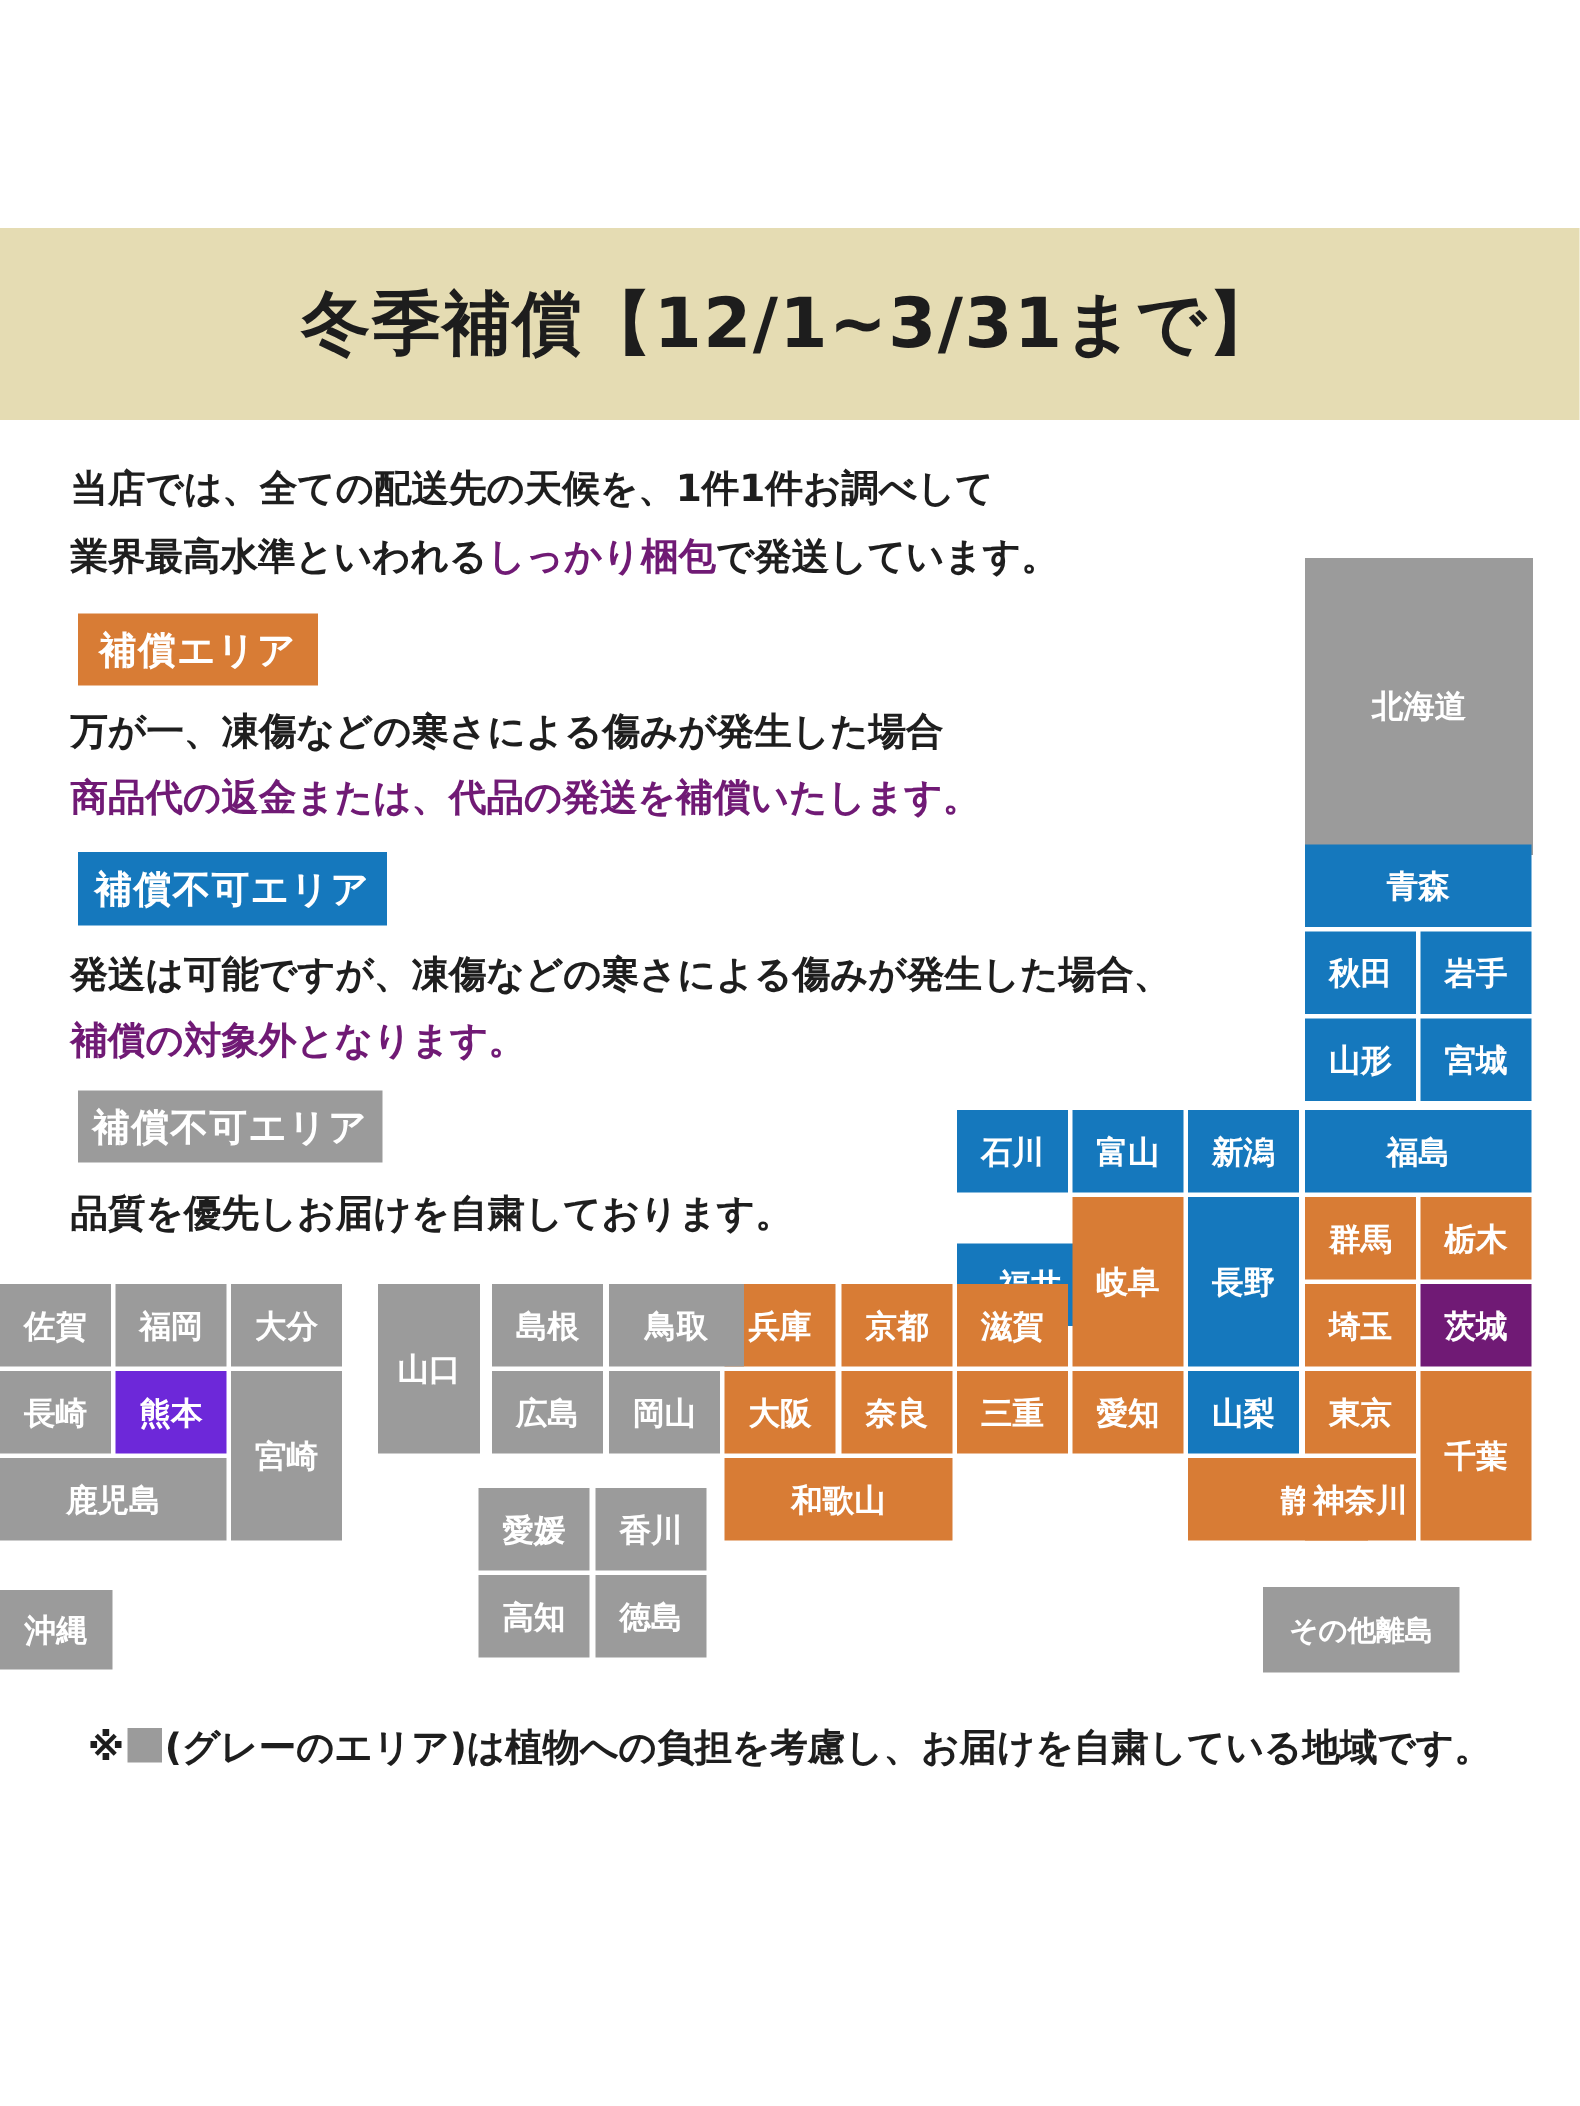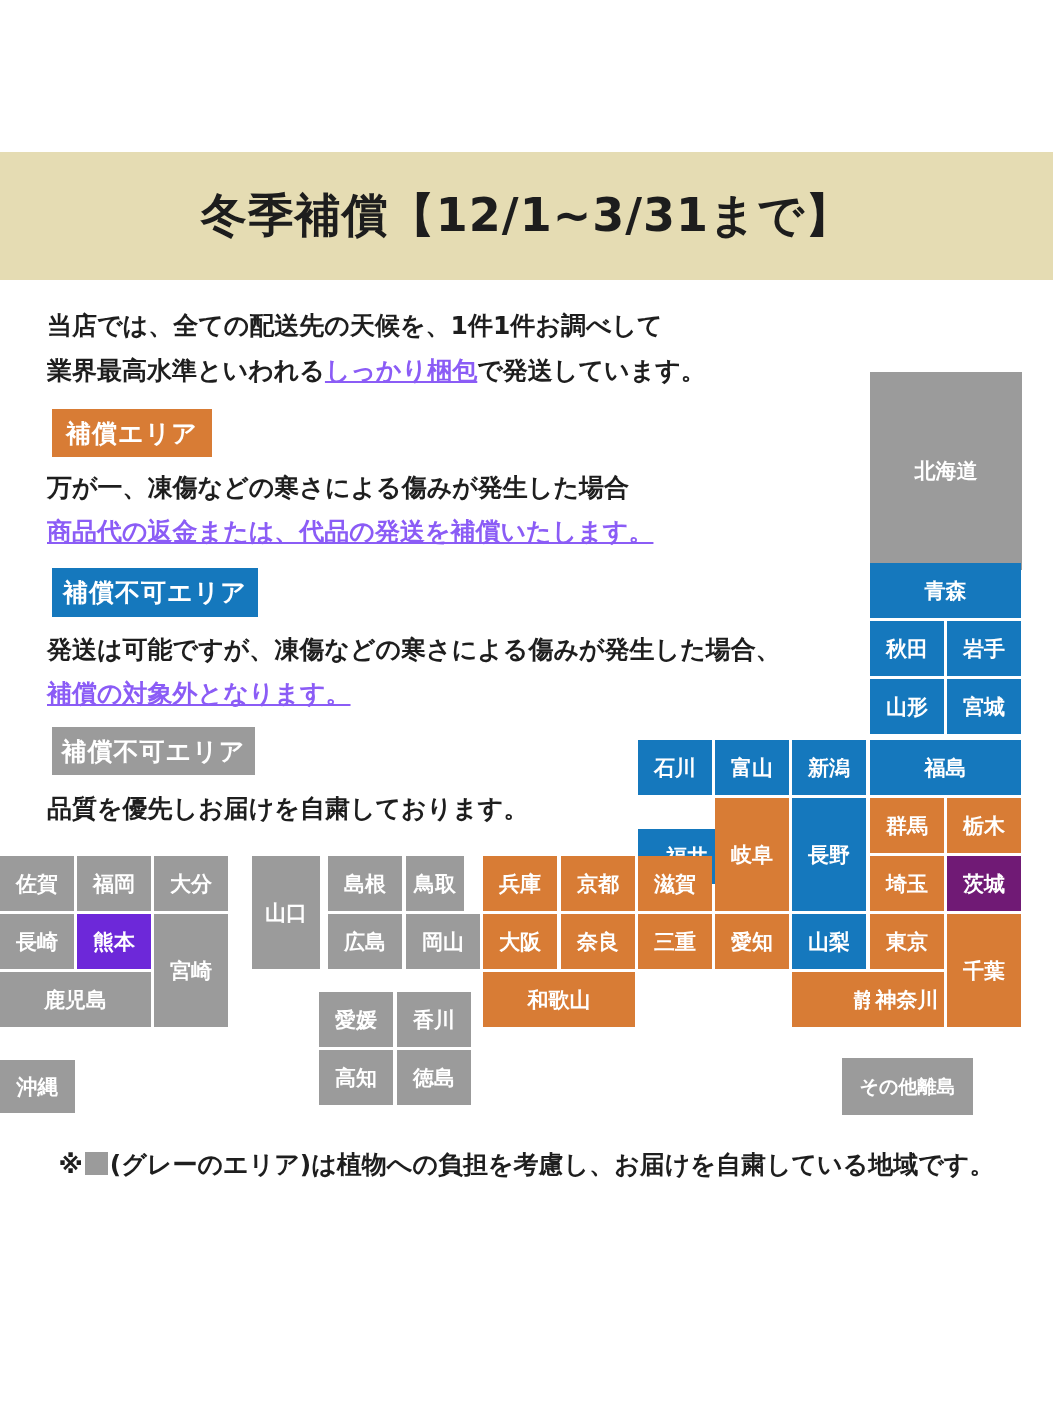--- a/index.html
+++ b/index.html
@@ -11,21 +11,21 @@
   
   .header-band{
     left:0;top:152px;width:1053px;height:128px;background:#e5dcb3;
     display:flex;align-items:center;justify-content:center;
   }
   .header-title{
     font-size:46px;font-weight:bold;color:#1d1d1d;letter-spacing:1px;white-space:nowrap;
   }
   
   .textblock{font-size:25px;font-weight:600;line-height:45px;white-space:nowrap;}
-  .red{color:#8b5cf6;text-decoration:underline;}
+  .red{color:#701a75;}
   
   .badge{
     display:flex;align-items:center;justify-content:center;
     color:#ffffff;font-size:25px;font-weight:bold;letter-spacing:1px;white-space:nowrap;
   }
   
   .map-layer{left:0;top:0;width:1053px;height:1404px;pointer-events:none;}
   .cell{
     position:absolute;display:flex;align-items:center;justify-content:center;
     color:#ffffff;font-size:21px;font-weight:bold;white-space:nowrap;
@@ -102,21 +102,21 @@
     <div class="cell" style="left: 870px; top: 972px; width: 74px; height: 55px; background: rgb(216, 124, 53);">神奈川</div>
     <div class="cell" style="left: 0px; top: 856px; width: 74px; height: 55px; background: rgb(155, 155, 155);">佐賀</div>
     <div class="cell" style="left: 77px; top: 856px; width: 74px; height: 55px; background: rgb(155, 155, 155);">福岡</div>
     <div class="cell" style="left: 154px; top: 856px; width: 74px; height: 55px; background: rgb(155, 155, 155);">大分</div>
     <div class="cell" style="left: 0px; top: 914px; width: 74px; height: 55px; background: rgb(155, 155, 155);">長崎</div>
     <div class="cell" style="left: 77px; top: 914px; width: 74px; height: 55px; background: #6d28d9;">熊本</div>
     <div class="cell" style="left: 154px; top: 914px; width: 74px; height: 113px; background: rgb(155, 155, 155);">宮崎</div>
     <div class="cell" style="left: 252px; top: 856px; width: 68px; height: 113px; background: rgb(155, 155, 155);">山口</div>
     <div class="cell" style="left: 0px; top: 972px; width: 151px; height: 55px; background: rgb(155, 155, 155);">鹿児島</div>
     <div class="cell" style="left: 328px; top: 856px; width: 74px; height: 55px; background: rgb(155, 155, 155);">島根</div>
-    <div class="cell" style="left: 406px; top: 856px; width: 58px; height: 55px; background: rgb(155, 155, 155);">鳥取</div>
+    <div class="cell" style="left: 406px; top: 856px; width: 90px; height: 55px; background: rgb(155, 155, 155);">鳥取</div>
     <div class="cell" style="left: 328px; top: 914px; width: 74px; height: 55px; background: rgb(155, 155, 155);">広島</div>
     <div class="cell" style="left: 406px; top: 914px; width: 74px; height: 55px; background: rgb(155, 155, 155);">岡山</div>
     <div class="cell" style="left: 319px; top: 992px; width: 74px; height: 55px; background: rgb(155, 155, 155);">愛媛</div>
     <div class="cell" style="left: 397px; top: 992px; width: 74px; height: 55px; background: rgb(155, 155, 155);">香川</div>
     <div class="cell" style="left: 319px; top: 1050px; width: 74px; height: 55px; background: rgb(155, 155, 155);">高知</div>
     <div class="cell" style="left: 397px; top: 1050px; width: 74px; height: 55px; background: rgb(155, 155, 155);">徳島</div>
     <div class="cell" style="left: 0px; top: 1060px; width: 75px; height: 53px; background: rgb(155, 155, 155);">沖縄</div>
     <div class="cell" style="left: 842px; top: 1058px; width: 131px; height: 57px; background: rgb(155, 155, 155); font-size: 19px;">その他離島</div>
   </div>
 

